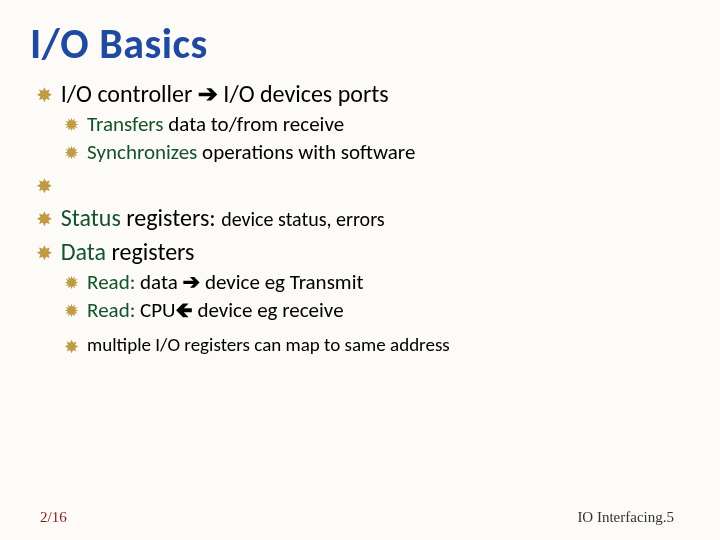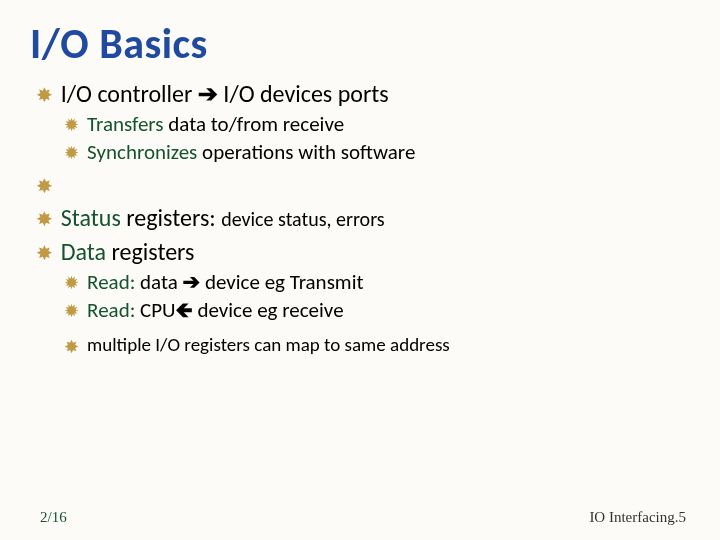--- a/index.html
+++ b/index.html
@@ -58,26 +58,26 @@
     margin-top: 3px;
     flex-shrink: 0;
   }
   .red { color: #14532d; }
   .arrow { font-weight: 700; }
   .footer-left {
     position: absolute;
     left: 40px;
     bottom: 14px;
     font-size: 15px;
-    color: #14532d;
+    color: #7f1d1d;
     font-family: Georgia, "Times New Roman", serif;
   }
   .footer-right {
     position: absolute;
-    right: 34px;
+    right: 46px;
     bottom: 14px;
     font-size: 15px;
     color: #333;
     font-family: Georgia, "Times New Roman", serif;
   }
 </style>
 </head>
 <body>
 
 <div class="slide">

